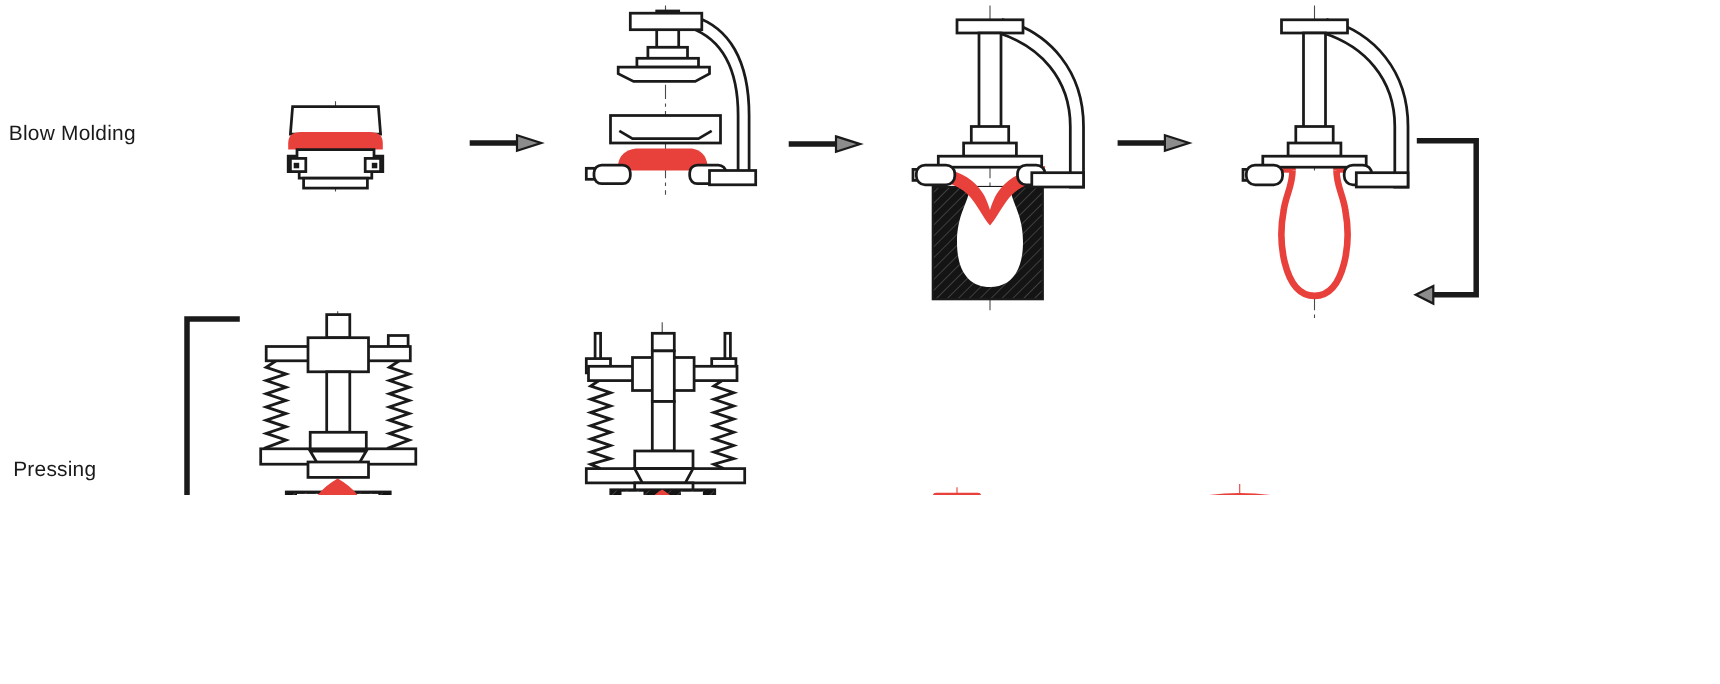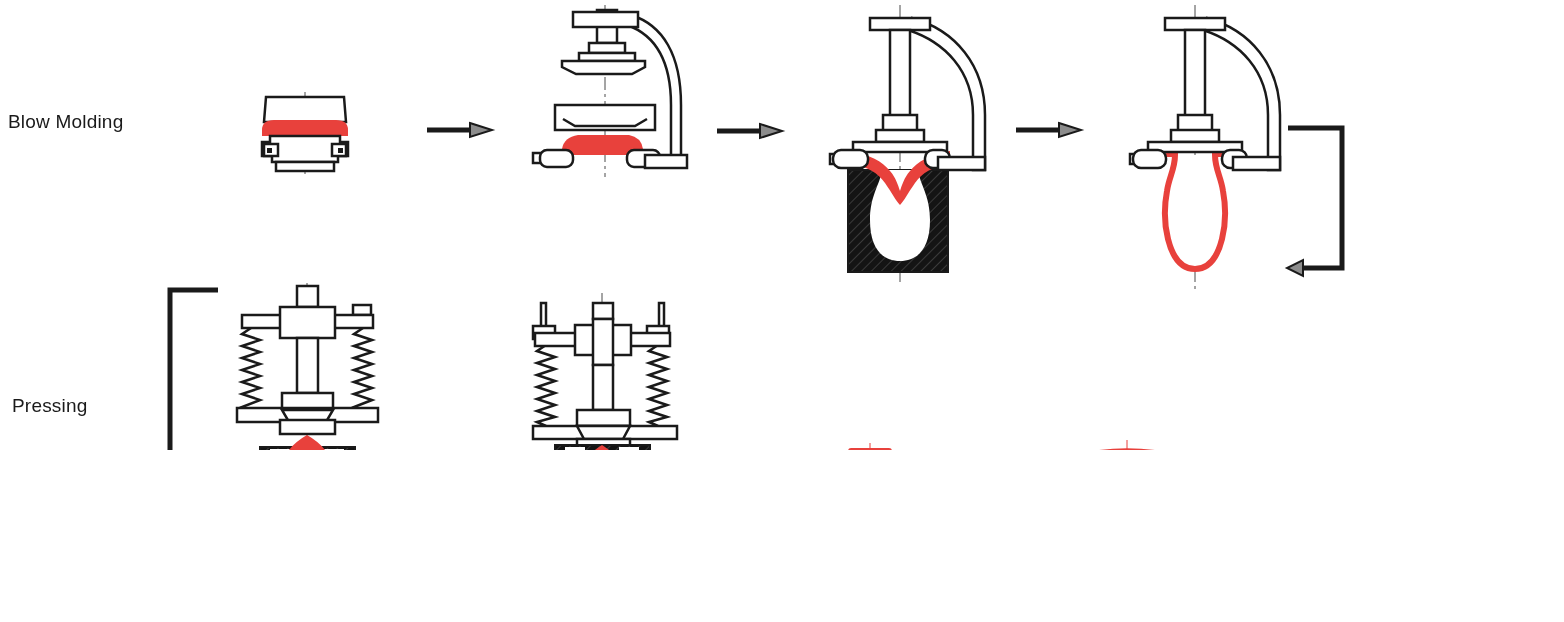--- a/index.html
+++ b/index.html
@@ -31,21 +31,21 @@
   <svg width="0" height="0" class="abs" aria-hidden="true">
     <defs>
       <pattern id="hatch" patternUnits="userSpaceOnUse" width="7" height="7" patternTransform="rotate(45)">
         <rect width="7" height="7" fill="#141414"></rect>
         <line x1="0" y1="0" x2="0" y2="7" stroke="#5a5a5a" stroke-width="1.1"></line>
       </pattern>
     </defs>
   </svg>
 
   <div class="row-label" style="left:8px;top:111px;">Blow Molding</div>
-  <div class="row-label" style="left:12px;top:395px;text-align:right;">Pressing</div>
+  <div class="row-label" style="left:12px;top:417px;text-align:right;">Pressing</div>
 
   <svg class="abs" style="left:250px;top:92px;" width="112" height="82" viewBox="0 0 112 82">
     <line class="cline" x1="55" y1="0" x2="55" y2="82"></line>
     <polygon class="ol" points="16,5 94,5 96,30 14,30"></polygon>
     <path class="glass-fill" d="M12,44 L12,38 Q12,28 24,28 L86,28 Q98,28 98,38 L98,44 Z"></path>
     <path class="ol" d="M20,44 L90,44 L90,50 L98,50 L98,64 L88,64 L88,70 L22,70 L22,64 L12,64 L12,50 L20,50 Z"></path>
     <rect class="ol" x="14" y="52" width="14" height="12"></rect>
     <rect x="17" y="56" width="5" height="5" fill="#1a1a1a"></rect>
     <rect class="ol" x="82" y="52" width="14" height="12"></rect>
     <rect x="88" y="56" width="5" height="5" fill="#1a1a1a"></rect>

